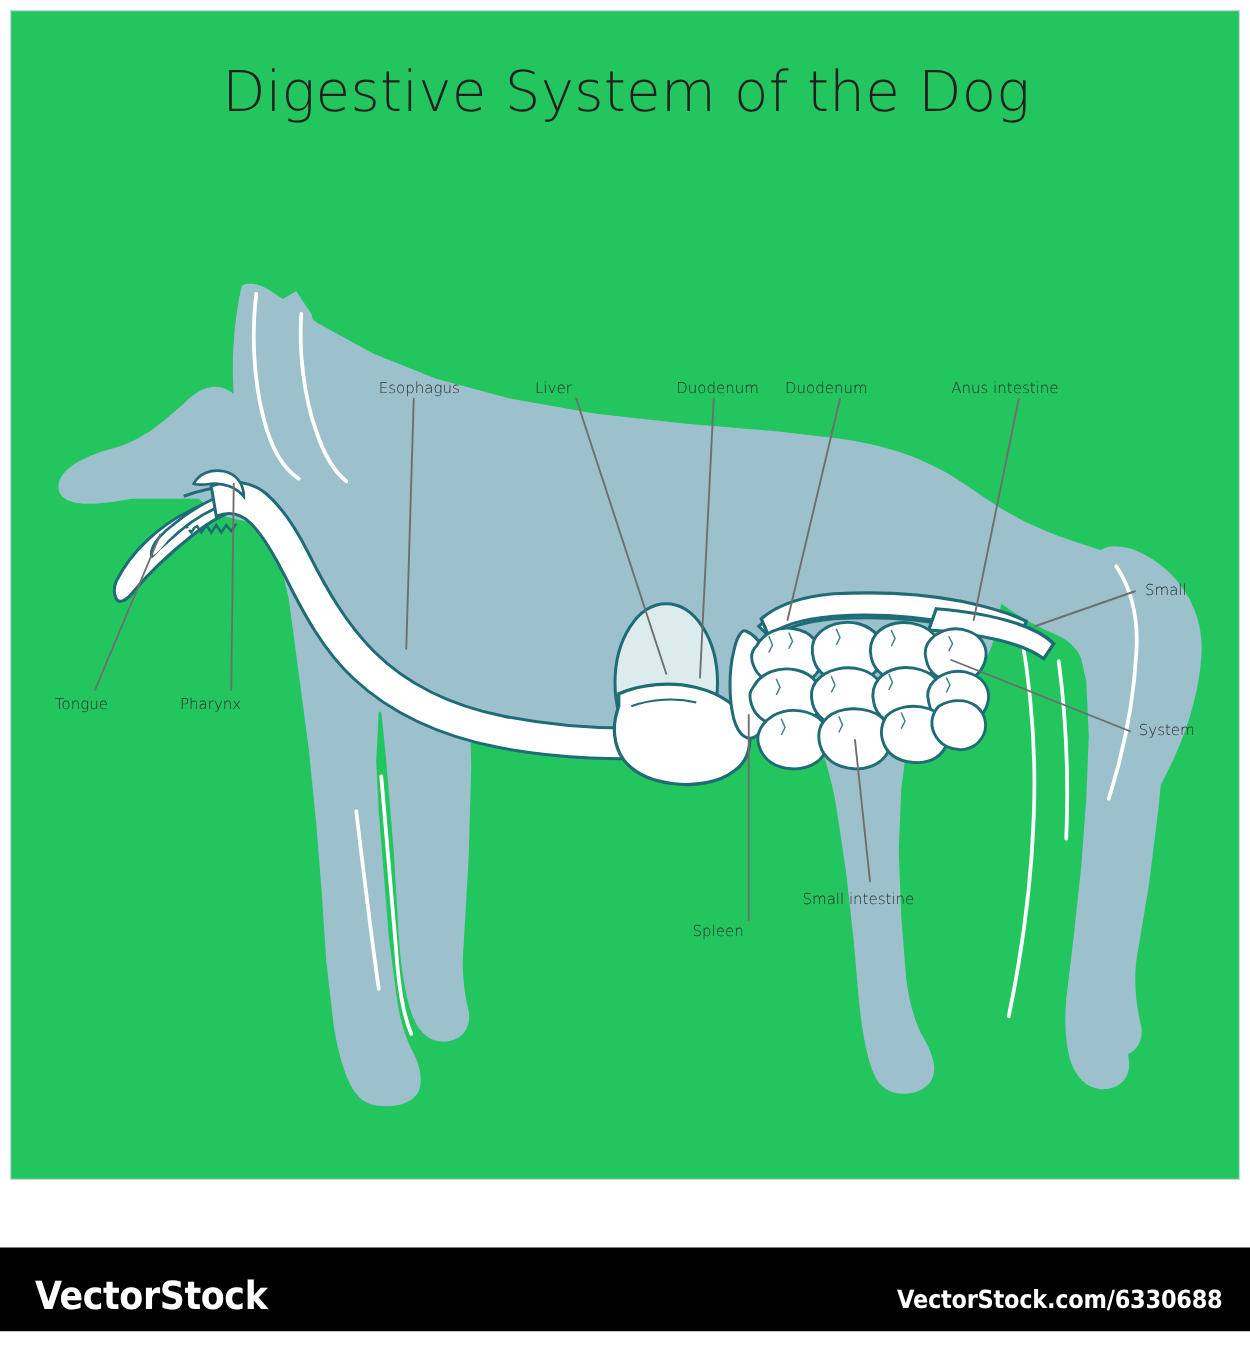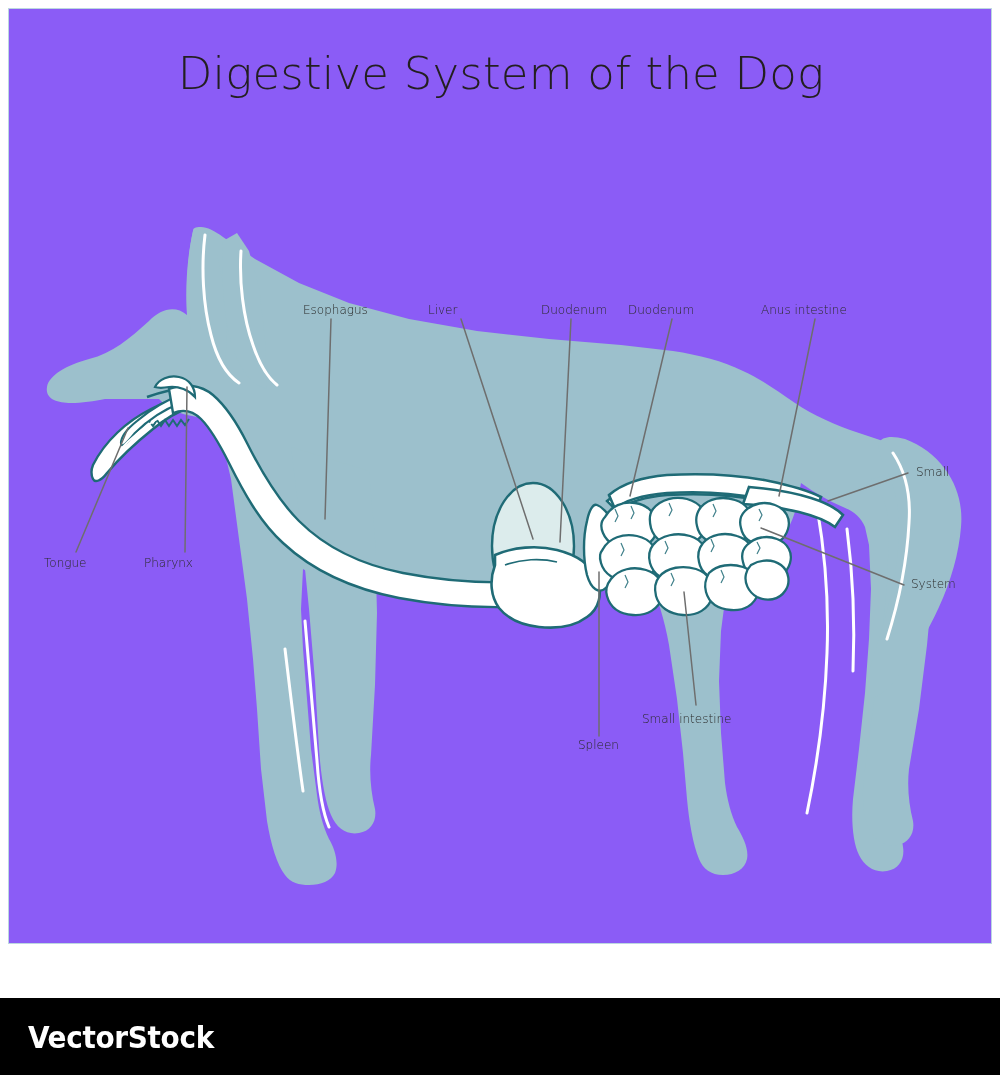--- a/index.html
+++ b/index.html
@@ -15,21 +15,21 @@
     width: 1000px;
     height: 1080px;
     overflow: hidden;
     background: #ffffff;
   }
   
   #canvas {
     position: absolute;
     left: 8px; top: 8px;
     width: 984px; height: 936px;
-    background: #8b5cf6;
+    background: #22c55e;
     border: 1.5px solid #bcd7e0;
   }
   #art {
     position: absolute;
     left: 0; top: 0;
     width: 984px; height: 982px;
     display: block;
   }
   
   #title {
@@ -52,21 +52,21 @@
     font-weight: 300;
     font-size: 12px;
     color: #2a2a2a;
     white-space: nowrap;
     line-height: 1;
   }
   
   #footer {
     position: absolute;
     left: 0; top: 998px;
-    width: 1000px; height: 77px;
+    width: 1000px; height: 67px;
     background: #000000;
   }
   #brand {
     position: absolute;
     left: 28px; top: 21px;
     color: #ffffff;
     font-family: "DejaVu Sans", "Liberation Sans", sans-serif;
     font-weight: 700;
     font-size: 31px;
     letter-spacing: -0.3px;
@@ -389,23 +389,24 @@
     <div id="title">Digestive System of the Dog</div>
 
     <div class="lbl" style="left:294px; top:295px;">Esophagus</div>
     <div class="lbl" style="left:419px; top:295px;">Liver</div>
     <div class="lbl" style="left:532px; top:295px;">Duodenum</div>
     <div class="lbl" style="left:619px; top:295px;">Duodenum</div>
     <div class="lbl" style="left:752px; top:295px;">Anus intestine</div>
     <div class="lbl" style="left:907px; top:457px;">Small</div>
     <div class="lbl" style="left:902px; top:569px;">System</div>
     <div class="lbl" style="left:633px; top:704px;">Small intestine</div>
-    <div class="lbl" style="left:545px; top:730px;margin-left:24px;">Spleen</div>
+    <div class="lbl" style="left:545px; top:730px;">Spleen</div>
     <div class="lbl" style="left:135px; top:548px;">Pharynx</div>
     <div class="lbl" style="left:35px; top:548px;">Tongue</div>
 
   </div>
 
   <div id="footer">
     <div id="brand">VectorStock</div>
+    <div id="url">VectorStock.com/6330688</div>
   </div>
 
 </div>
 
 </body></html>

